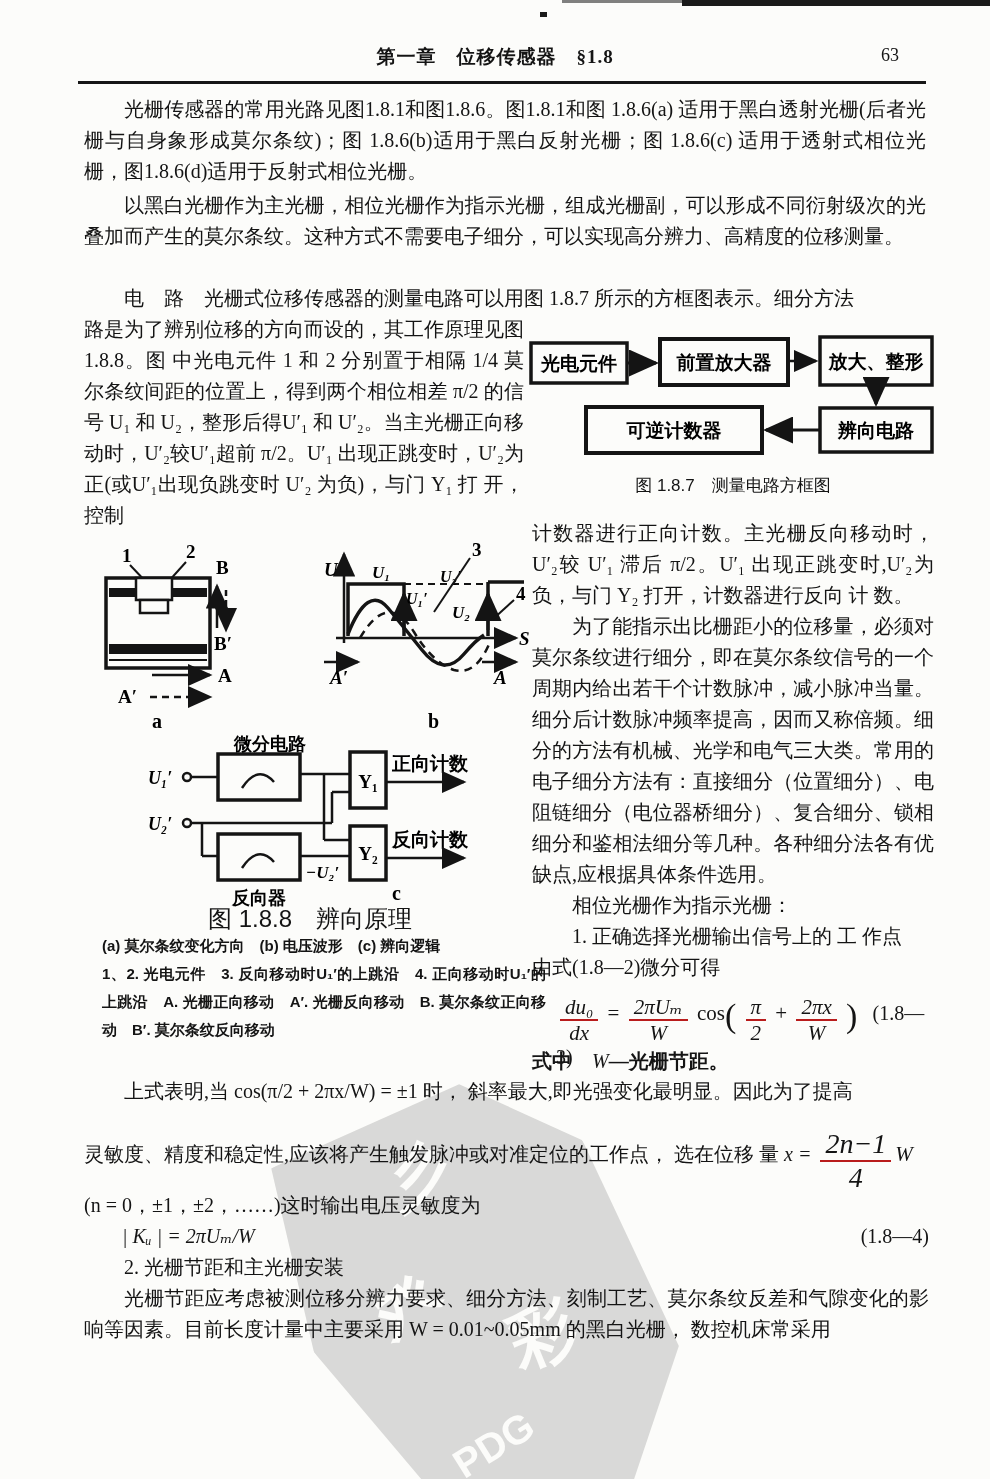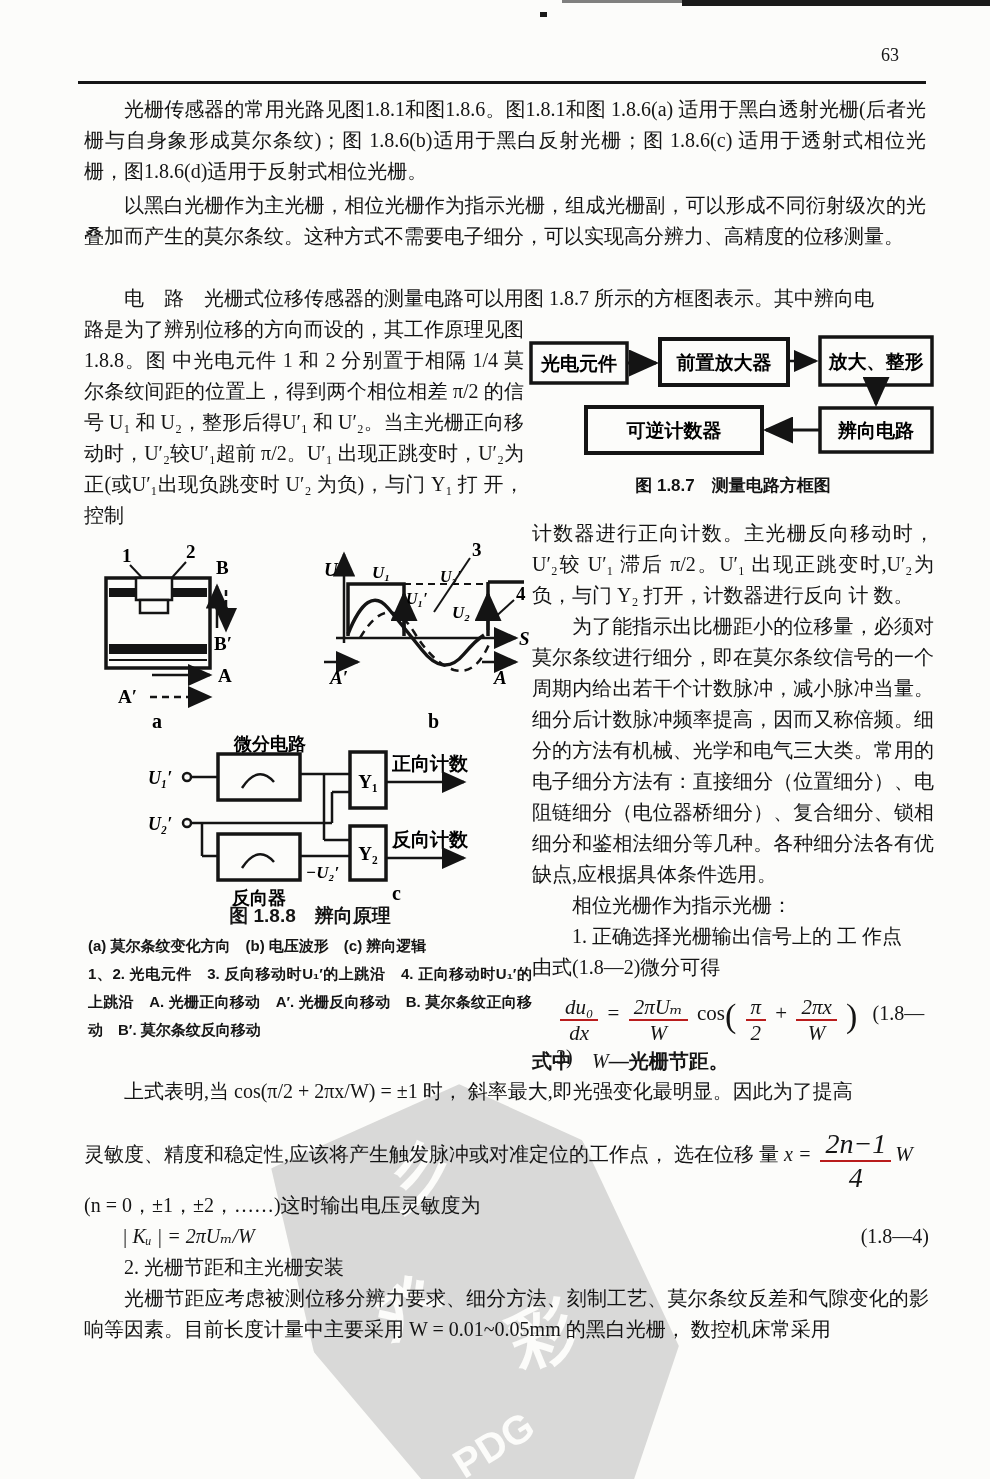--- a/index.html
+++ b/index.html
@@ -3,21 +3,21 @@
 <meta charset="utf-8">
 <style>
   html,body{margin:0;padding:0;background:#777;}
   #page{position:relative;width:990px;height:1479px;background:#fcfcfa;overflow:hidden;
         font-family:"Liberation Serif","DejaVu Serif",serif;color:#141414;}
   .abs{position:absolute;}
   .txt{font-size:20px;line-height:31px;text-align:justify;text-justify:inter-ideograph;}
   .txt p{margin:0;}
   .ind{text-indent:2em;}
   .bold{font-weight:normal;}
-  .caption{font-weight:bold;font-size:17px;font-family:"Liberation Sans","DejaVu Sans",sans-serif;}
+  .caption{font-weight:normal;font-size:17px;font-family:"Liberation Sans","DejaVu Sans",sans-serif;}
   .notes{font-weight:bold;font-size:15px;line-height:28px;font-family:"Liberation Sans","DejaVu Sans",sans-serif;text-align:justify;}
   .it{font-style:italic;}
   .frac{display:inline-block;vertical-align:-0.95em;text-align:center;line-height:1.15;margin:0 4px;}
   .frac .fnum{display:block;padding:0 5px;border-bottom:2px solid #b91c1c;}
   .frac .fden{display:block;padding:0 5px;}
   .bigp{font-size:34px;font-style:normal;vertical-align:-7px;}
   .formula{font-size:21px;}
   svg text{font-family:"Liberation Serif","DejaVu Serif",serif;}
   .wm{position:absolute;left:318px;top:1075px;width:340px;height:470px;
       background:rgba(60,60,60,0.18);transform:rotate(-32deg);
@@ -38,29 +38,30 @@
     <div class="wm-glyph" style="left:170px;top:240px;font-size:66px;transform:rotate(10deg);">彩</div>
     <div class="wm-glyph" style="left:60px;top:330px;font-size:40px;font-family:'Liberation Sans',sans-serif;">PDG</div>
   </div>
 
   <div class="layer">
 
     <div class="artifact" style="left:562px;top:0;width:120px;height:3px;opacity:.55;"></div>
     <div class="artifact" style="left:682px;top:0;width:308px;height:6px;"></div>
     <div class="artifact" style="left:540px;top:12px;width:7px;height:5px;"></div>
 
+    <div class="abs" style="left:0;top:44px;width:990px;text-align:center;font-size:19px;font-weight:bold;letter-spacing:1px;">第一章　位移传感器　§1.8</div>
     <div class="abs" style="left:860px;top:45px;width:60px;text-align:center;font-size:18px;">63</div>
     <div class="abs" style="left:78px;top:81px;width:848px;height:3px;background:#161616;"></div>
 
     <div class="abs txt ind" style="left:84px;top:94px;width:842px;">光栅传感器的常用光路见图1.8.1和图1.8.6。图1.8.1和图 1.8.6(a) 适用于黑白透射光栅(后者光栅与自身象形成莫尔条纹)；图 1.8.6(b)适用于黑白反射光栅；图 1.8.6(c) 适用于透射式相位光栅，图1.8.6(d)适用于反射式相位光栅。</div>
 
     <div class="abs txt ind" style="left:84px;top:190px;width:842px;">以黑白光栅作为主光栅，相位光栅作为指示光栅，组成光栅副，可以形成不同衍射级次的光叠加而产生的莫尔条纹。这种方式不需要电子细分，可以实现高分辨力、高精度的位移测量。</div>
 
     <div class="abs txt" style="left:84px;top:283px;width:842px;white-space:nowrap;">
-      <span style="text-indent:0;display:inline-block;width:2em;"></span><span class="bold">电　路</span><span>　光栅式位移传感器的测量电路可以用图 1.8.7 所示的方框图表示。其中辨向电</span>
+      <span style="text-indent:0;display:inline-block;width:2em;"></span><span class="bold">电　路</span><span>　光栅式位移传感器的测量电路可以用图 1.8.7 所示的方框图表示。细分方法</span>
     </div>
 
     <div class="abs txt" style="left:84px;top:314px;width:440px;">路是为了辨别位移的方向而设的，其工作原理见图 1.8.8。图 中光电元件 1 和 2 分别置于相隔 1/4 莫尔条纹间距的位置上，得到两个相位相差 π/2 的信号 U₁ 和 U₂，整形后得U′₁ 和 U′₂。当主光栅正向移动时，U′₂较U′₁超前 π/2。U′₁ 出现正跳变时，U′₂为正(或U′₁出现负跳变时 U′₂ 为负)，与门 Y₁ 打 开，控制</div>
 
     <svg class="abs" style="left:528px;top:330px;" width="410" height="142" viewBox="0 0 410 142">
       <defs>
         <marker id="ah" markerWidth="11" markerHeight="9" refX="9" refY="4.5" orient="auto">
           <path d="M0,0 L10,4.5 L0,9 z" fill="#141414"></path>
         </marker>
       </defs>
@@ -188,22 +189,22 @@
         <rect x="258" y="288" width="36" height="54" fill="none" stroke="#141414" stroke-width="3.5"></rect>
         <text x="276" y="322" text-anchor="middle" font-size="19" font-weight="bold">Y₂</text>
         <text x="300" y="232" font-size="19" font-weight="bold">正向计数</text>
         <line x1="294" y1="244" x2="372" y2="244" stroke="#141414" stroke-width="2.5" marker-end="url(#ah)"></line>
         <text x="300" y="308" font-size="19" font-weight="bold">反向计数</text>
         <line x1="294" y1="320" x2="372" y2="320" stroke="#141414" stroke-width="2.5" marker-end="url(#ah)"></line>
         <text x="300" y="362" font-size="20" font-weight="bold">c</text>
       </g>
     </svg>
 
-    <div class="abs caption" style="left:90px;top:903px;width:440px;text-align:center;font-size:19px;">图 1.8.8　辨向原理</div>
-    <div class="abs notes" style="left:88px;top:932px;width:444px;">
+    <div class="abs caption" style="left:90px;top:903px;width:440px;text-align:center;font-size:24px;">图 1.8.8　辨向原理</div>
+    <div class="abs notes" style="left:102px;top:932px;width:444px;">
       <span>(a) 莫尔条纹变化方向　(b) 电压波形　(c) 辨向逻辑</span><br>
       <span>1、2. 光电元件　3. 反向移动时U₁′的上跳沿　4. 正向移动时U₁′的上跳沿　A. 光栅正向移动　A′. 光栅反向移动　B. 莫尔条纹正向移动　B′. 莫尔条纹反向移动</span>
     </div>
 
     <div class="abs txt ind" style="left:84px;top:1076px;width:845px;white-space:nowrap;">上式表明,当 cos(π/2 + 2πx/W) = ±1 时， 斜率最大,即光强变化最明显。因此为了提高</div>
 
     <div class="abs txt" style="left:84px;top:1128px;width:860px;white-space:nowrap;">
       <span>灵敏度、精度和稳定性,应该将产生触发脉冲或对准定位的工作点， 选在位移 量 </span><span class="it">x =</span>
       <span class="frac it" style="font-size:28px;"><span class="fnum">2n−1</span><span class="fden">4</span></span><span class="it" style="font-size:21px;">W</span>
     </div>

